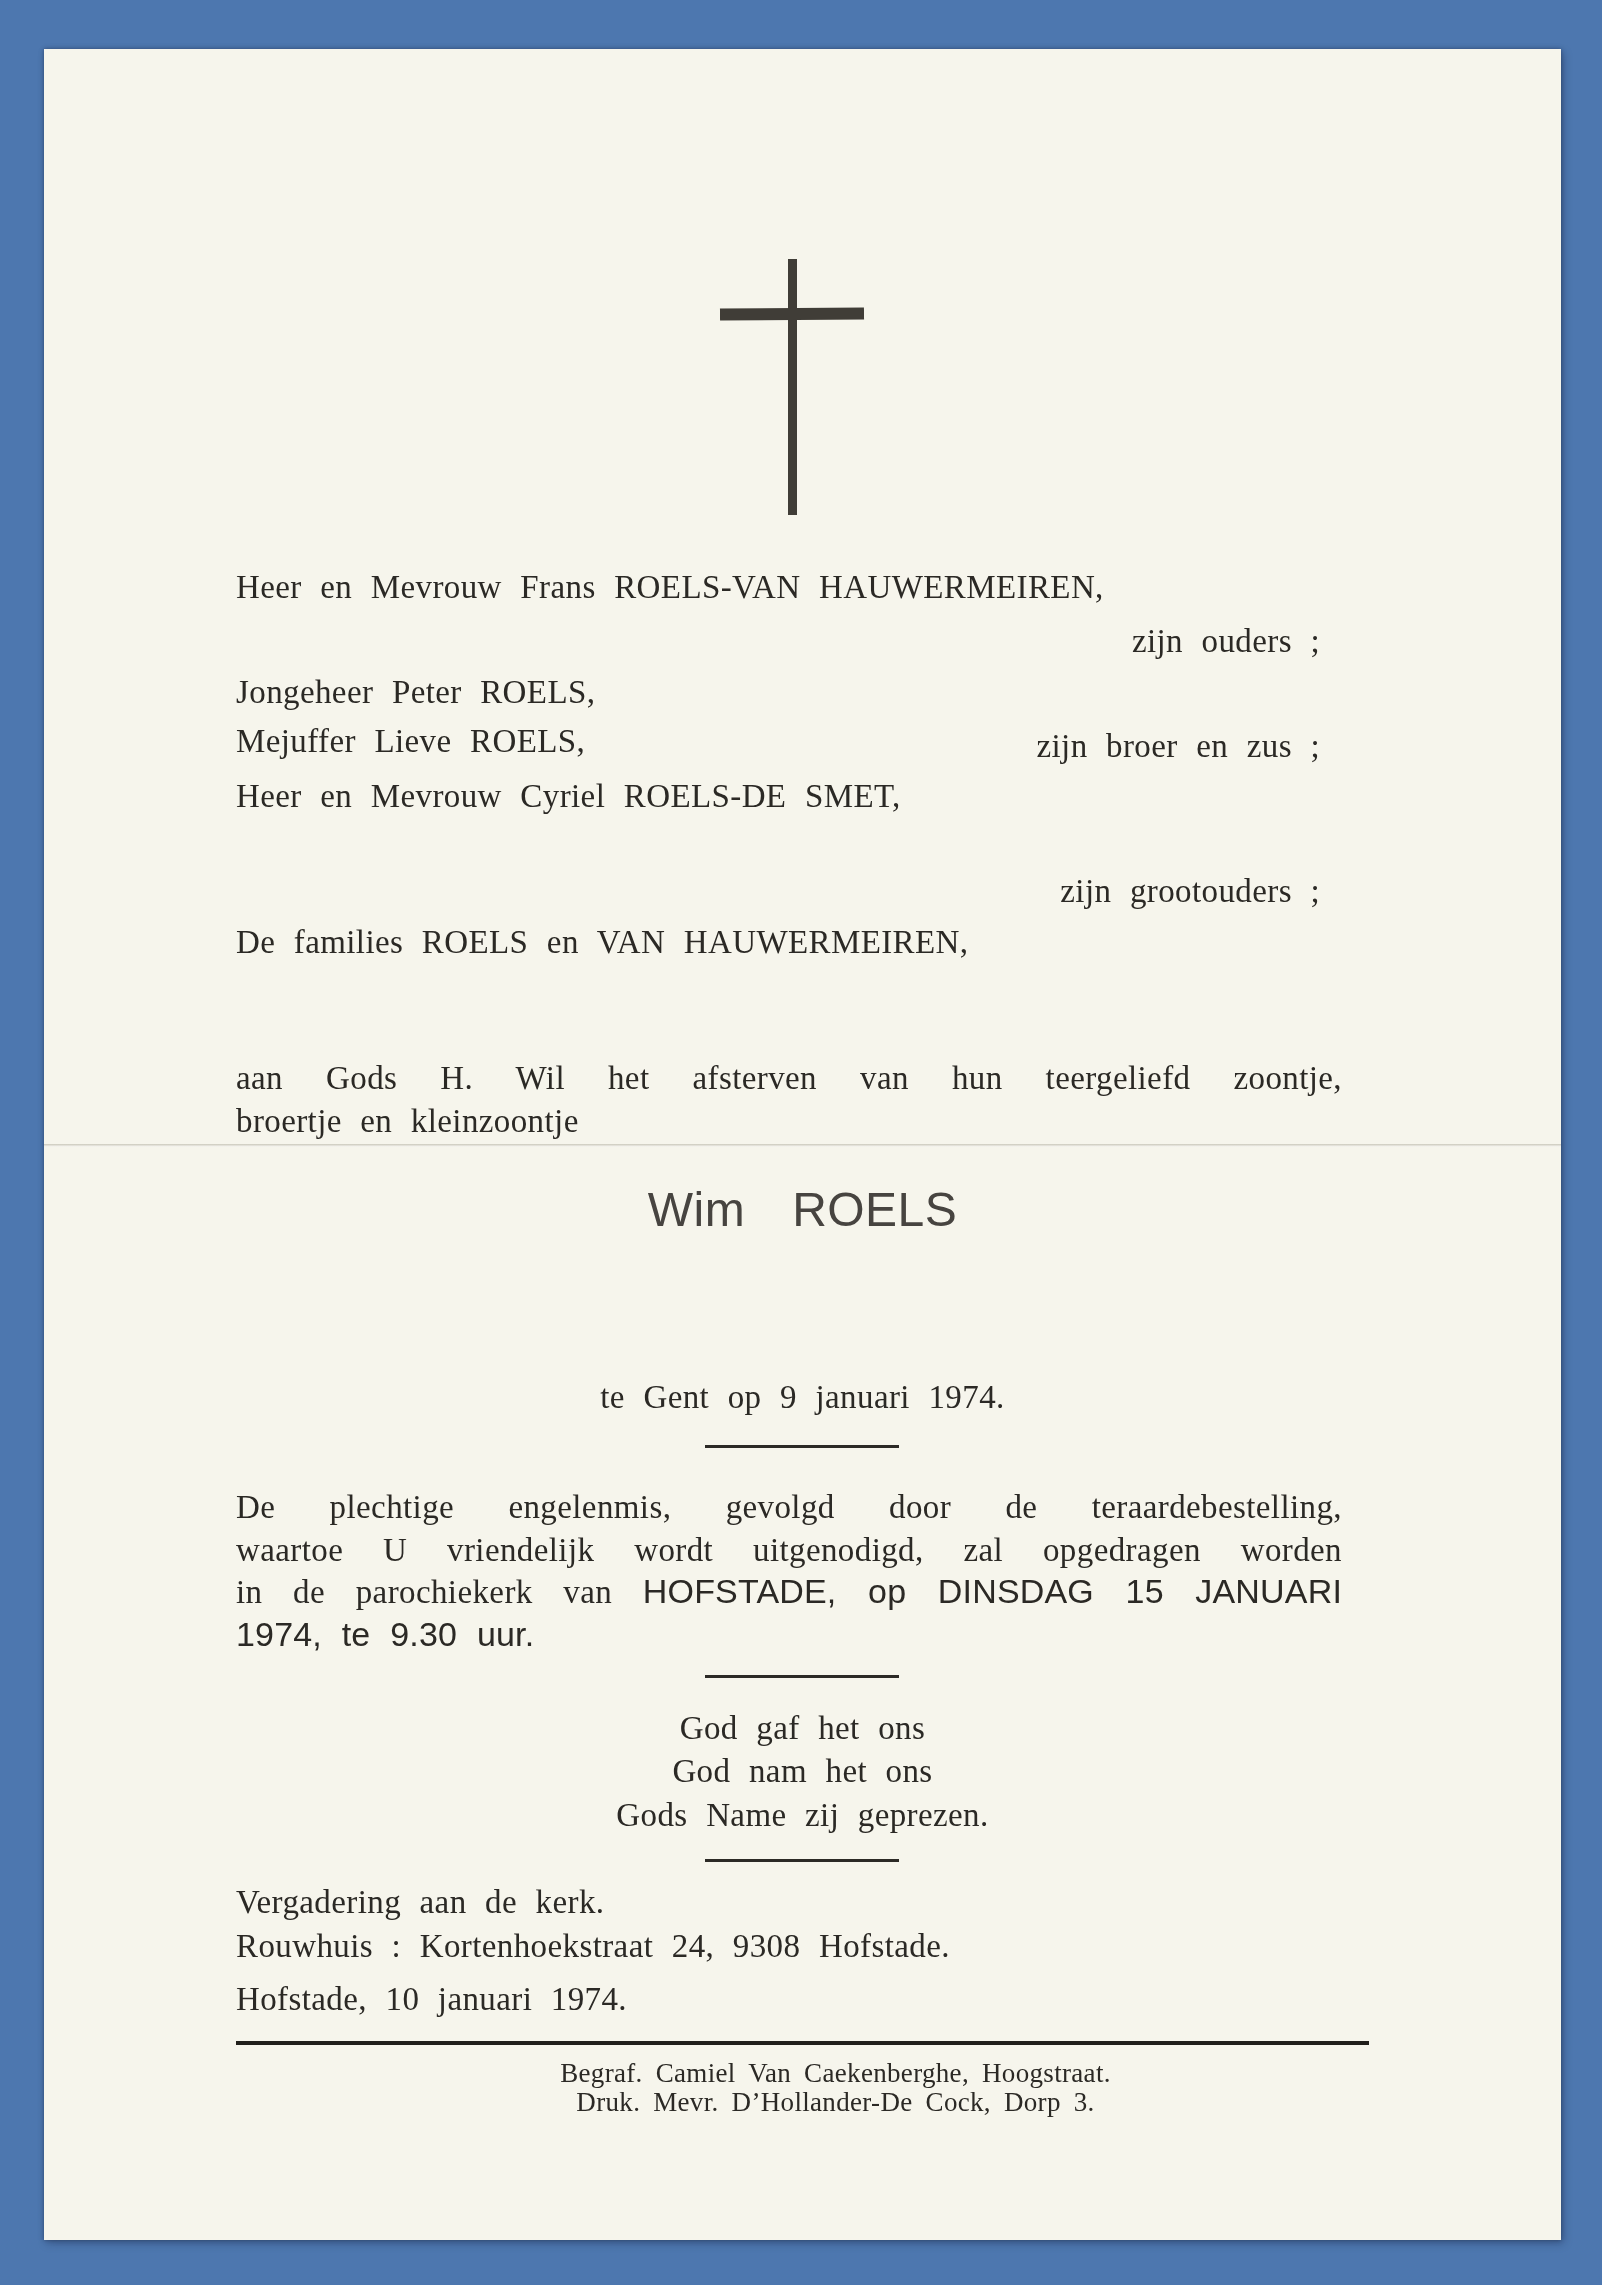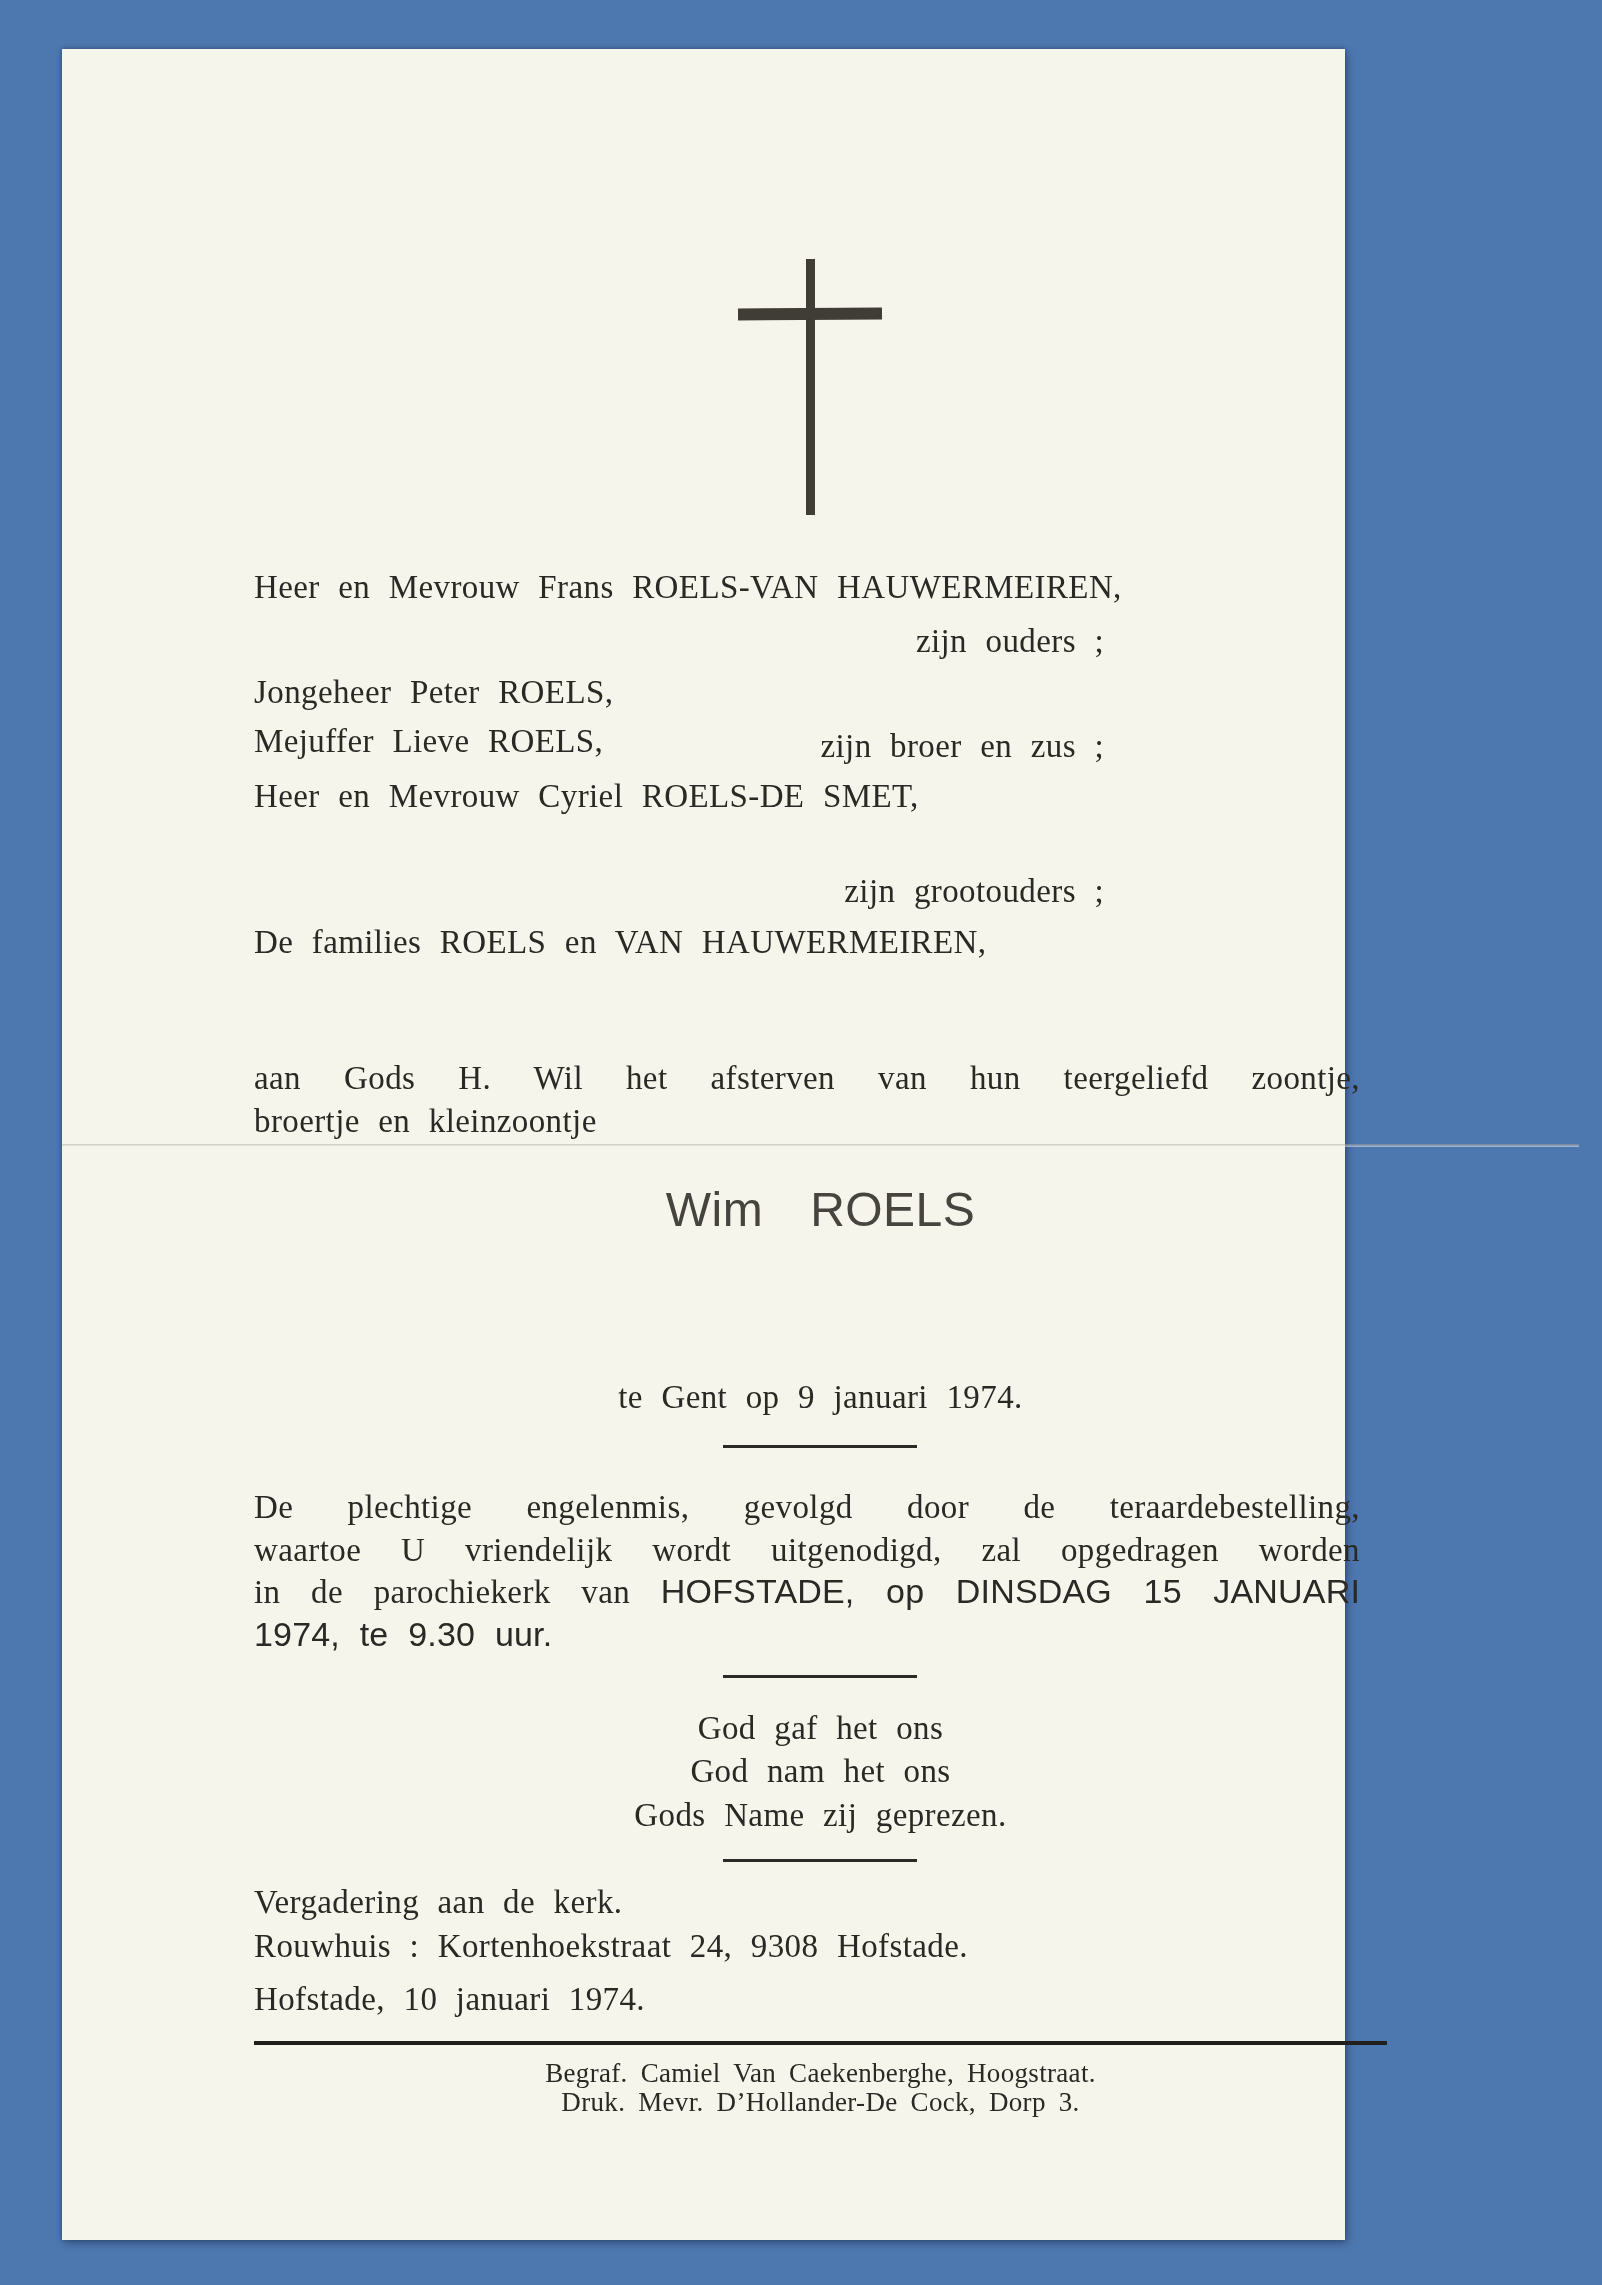--- a/index.html
+++ b/index.html
@@ -12,25 +12,24 @@
     position: relative;
     background: var(--border, #4d77af);
     font-family: "Liberation Serif", "DejaVu Serif", serif;
     color: var(--ink, #2b2925);
     overflow: hidden;
   }
   .paper {
     position: absolute;
     left: 44px;
     top: 49px;
-    width: 1283px;
+    width: 1517px;
     height: 2191px;
     background: var(--paper, #f6f5ec);
     box-shadow: 0 0 3.9px rgba(30,40,70,.55), 2.9px 3.9px 8.7px rgba(20,30,60,.35);
-    margin-left: 18px;
   }
   .line {
     position: absolute;
     font-size: 33px;
     line-height: 1.15;
     letter-spacing: .012em;
     word-spacing: .30em;
     white-space: nowrap;
   }
   .left   { left: 192px; }
@@ -72,20 +71,21 @@
   .rule {
     position: absolute;
     left: 192px;
     width: 1133px;
     height: 3.9px;
     background: #211f1b;
   }
   .footer-line {
     font-size: 27px;
     word-spacing: .22em;
+    padding-left: 33px;
   }
   .crease {
     position: absolute;
     left: 0;
     top: 1095px;
     width: 1517px;
     height: 2.9px;
     background: linear-gradient(to bottom, rgba(150,145,128,.45), rgba(255,255,255,.5));
   }
   .cross-v {

